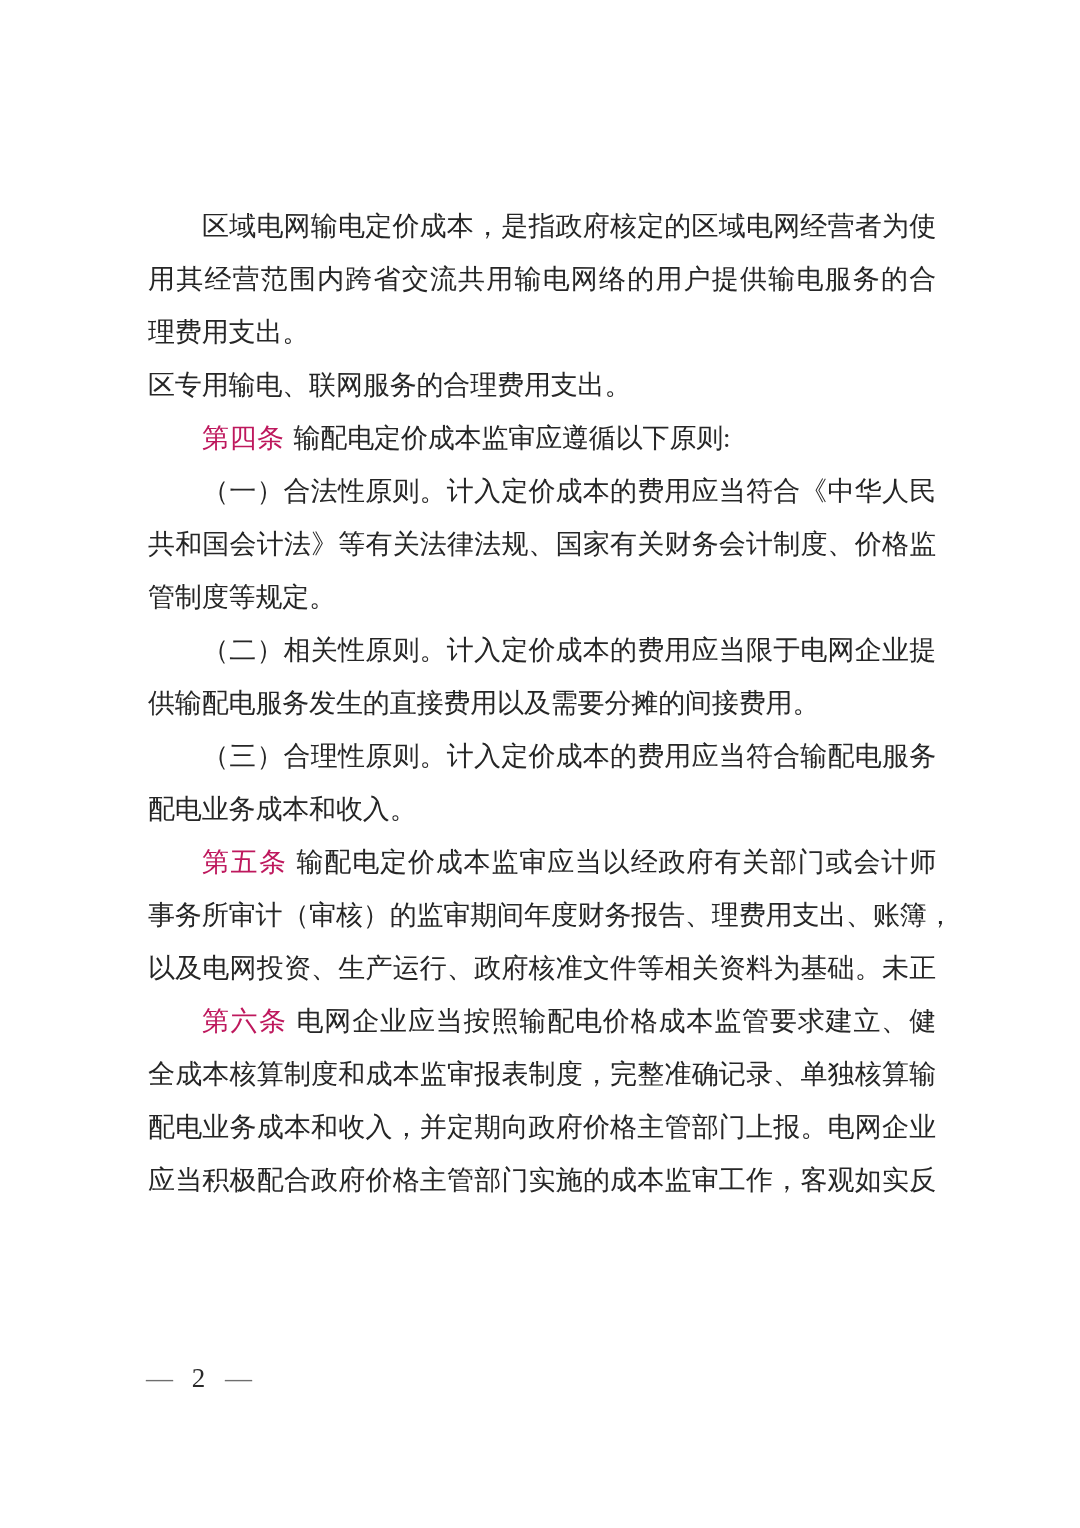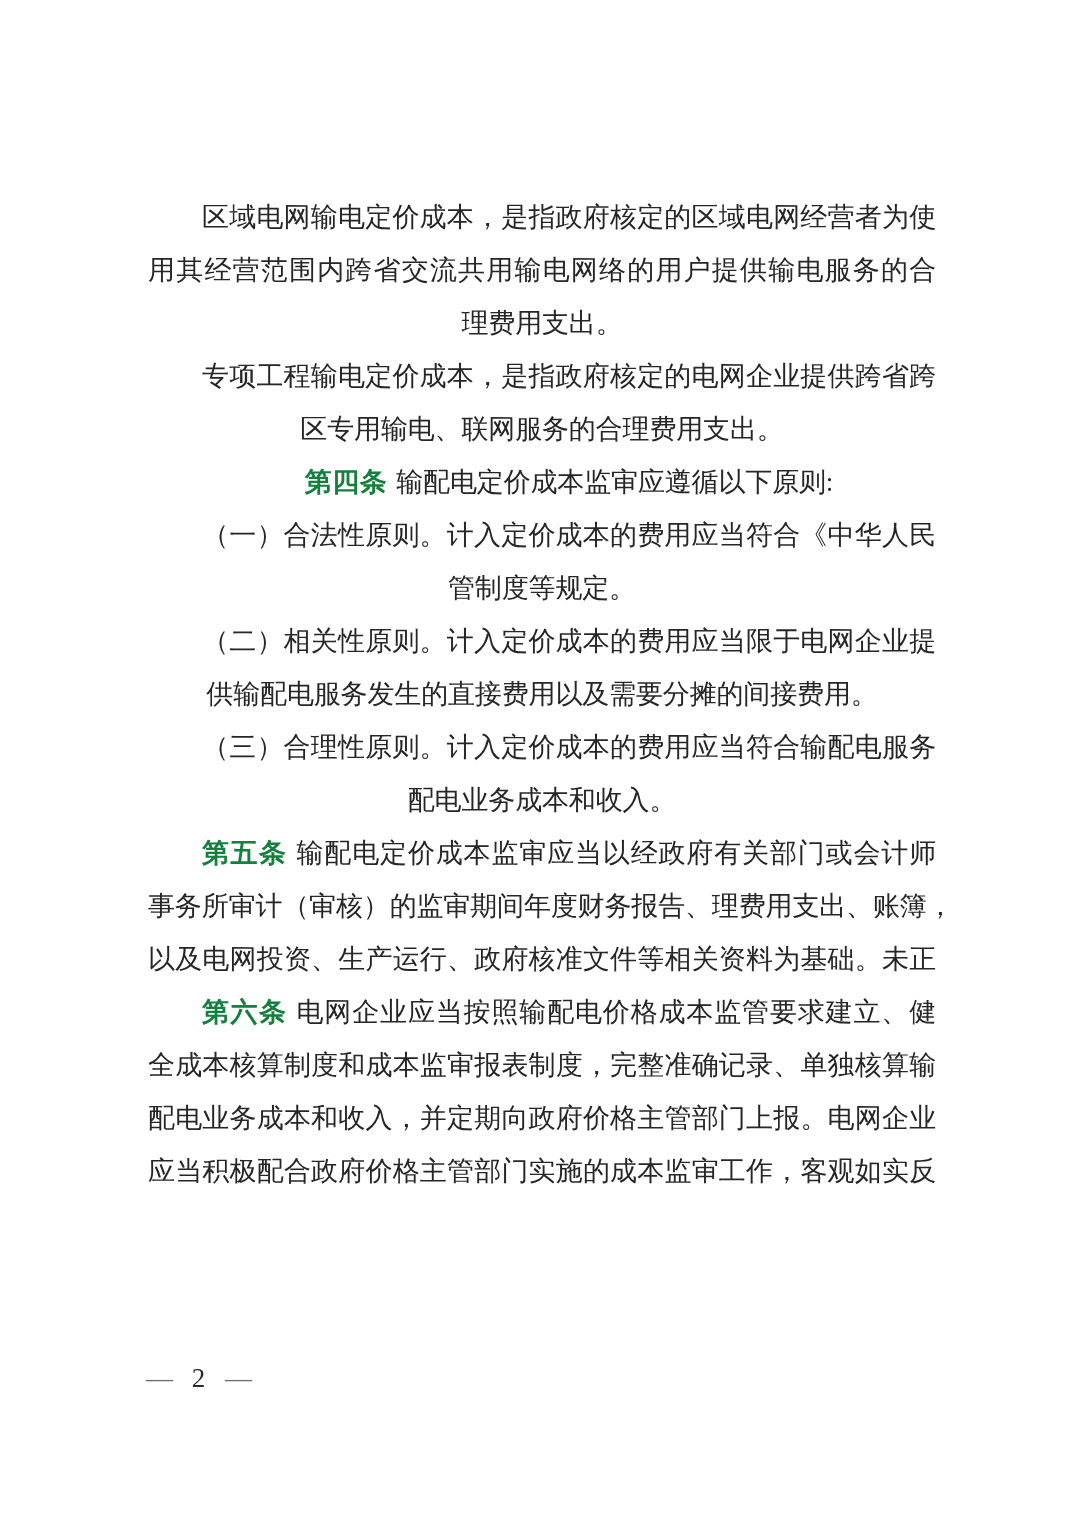--- a/index.html
+++ b/index.html
@@ -13,42 +13,42 @@
   .page {
     position: relative;
     width: 1080px;
     height: 1528px;
     background: #ffffff;
     overflow: hidden;
   }
   .text-block {
     position: absolute;
     left: 148px;
-    top: 191px;
+    top: 200px;
     width: 788px;
   }
   .line {
     height: 53px;
     line-height: 53px;
     font-size: 27px;
     letter-spacing: -0.15px;
     white-space: nowrap;
-    text-align: center;
+    text-align: left;
   }
   .line.j {
     text-align: justify;
     text-align-last: justify;
   }
   .line.indent {
     text-indent: 54px;
   }
   .lead {
-    font-weight: 700;
+    font-weight: 400;
     font-family: "Liberation Sans", "DejaVu Sans", sans-serif;
-    color: #15803d;
+    color: #be185d;
     margin-right: 9px;
     letter-spacing: 0.5px;
   }
   .page-number {
     position: absolute;
     left: 146px;
     top: 1362px;
     height: 32px;
     line-height: 32px;
     font-size: 27px;
@@ -64,24 +64,24 @@
 </style>
 </head>
 <body>
 
 <div class="page">
 
   <div class="text-block" id="text-block">
       <div class="line indent j"><span>区域电网输电定价成本，是指政府核定的区域电网经营者为使</span></div>
       <div class="line j"><span>用其经营范围内跨省交流共用输电网络的用户提供输电服务的合</span></div>
       <div class="line"><span>理费用支出。</span></div>
-      <div class="line indent j"><span>专项工程输电定价成本，是指政府核定的电网企业提供跨省跨</span></div>
       <div class="line"><span>区专用输电、联网服务的合理费用支出。</span></div>
       <div class="line indent"><span class="lead">第四条</span><span>输配电定价成本监审应遵循以下原则:</span></div>
       <div class="line indent j"><span>（一）合法性原则。计入定价成本的费用应当符合《中华人民</span></div>
+      <div class="line j"><span>共和国会计法》等有关法律法规、国家有关财务会计制度、价格监</span></div>
       <div class="line"><span>管制度等规定。</span></div>
       <div class="line indent j"><span>（二）相关性原则。计入定价成本的费用应当限于电网企业提</span></div>
       <div class="line"><span>供输配电服务发生的直接费用以及需要分摊的间接费用。</span></div>
       <div class="line indent j"><span>（三）合理性原则。计入定价成本的费用应当符合输配电服务</span></div>
       <div class="line"><span>配电业务成本和收入。</span></div>
       <div class="line indent j"><span class="lead">第五条</span><span>输配电定价成本监审应当以经政府有关部门或会计师</span></div>
       <div class="line j"><span>事务所审计（审核）的监审期间年度财务报告、理费用支出、账簿，</span></div>
       <div class="line j"><span>以及电网投资、生产运行、政府核准文件等相关资料为基础。未正</span></div>
       <div class="line indent j"><span class="lead">第六条</span><span>电网企业应当按照输配电价格成本监管要求建立、健</span></div>
       <div class="line j"><span>全成本核算制度和成本监审报表制度，完整准确记录、单独核算输</span></div>

